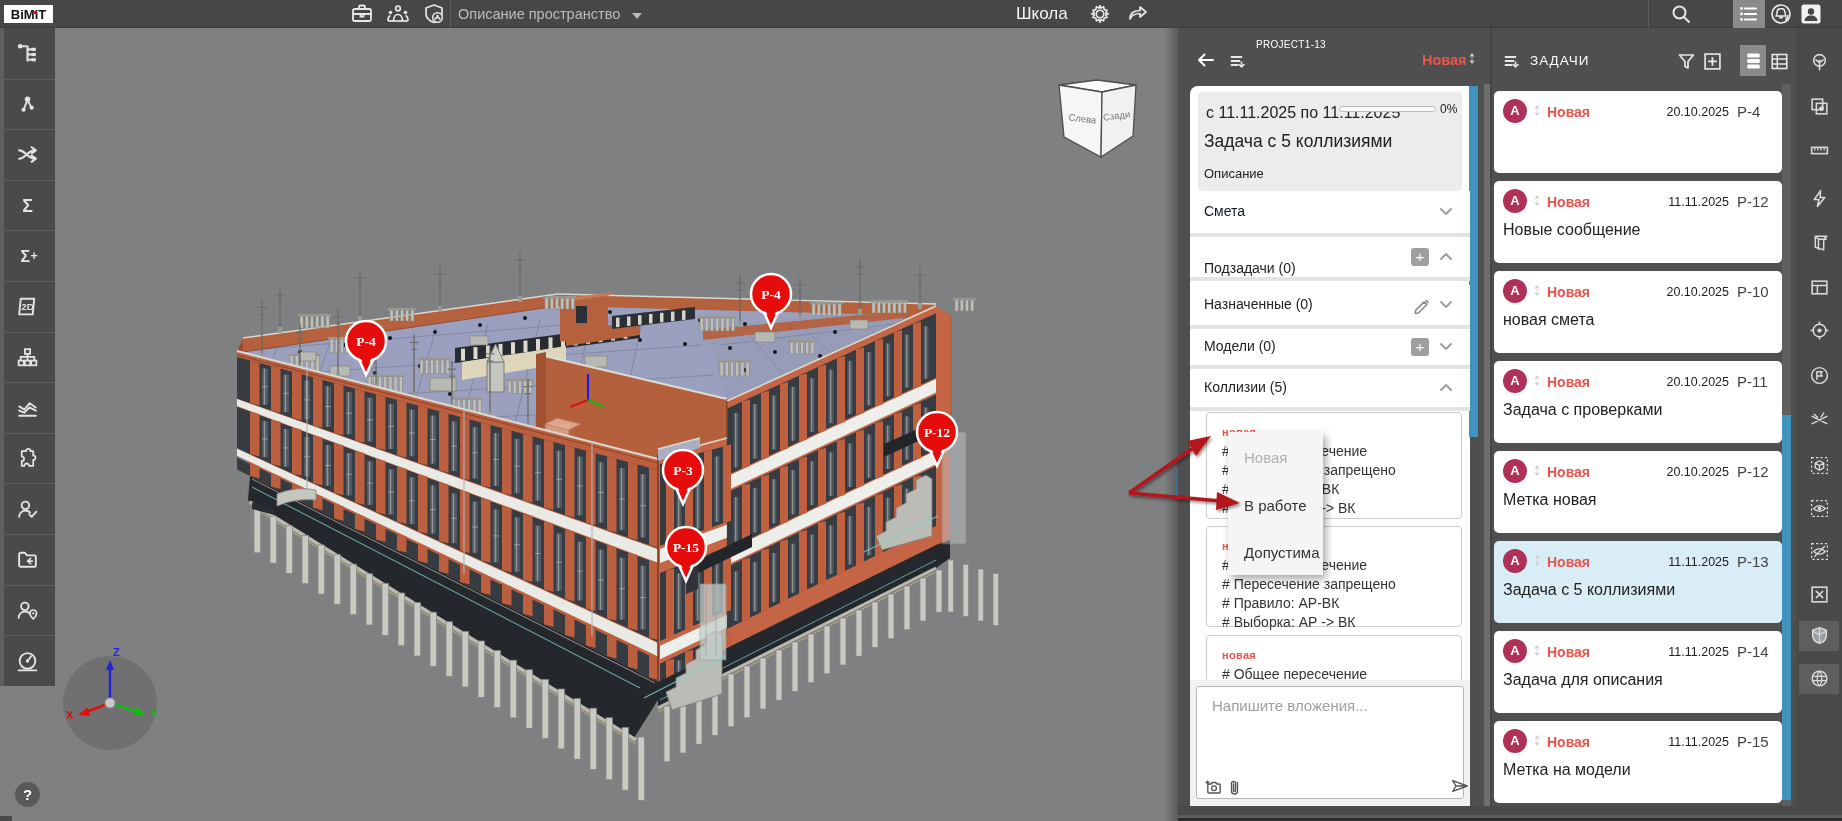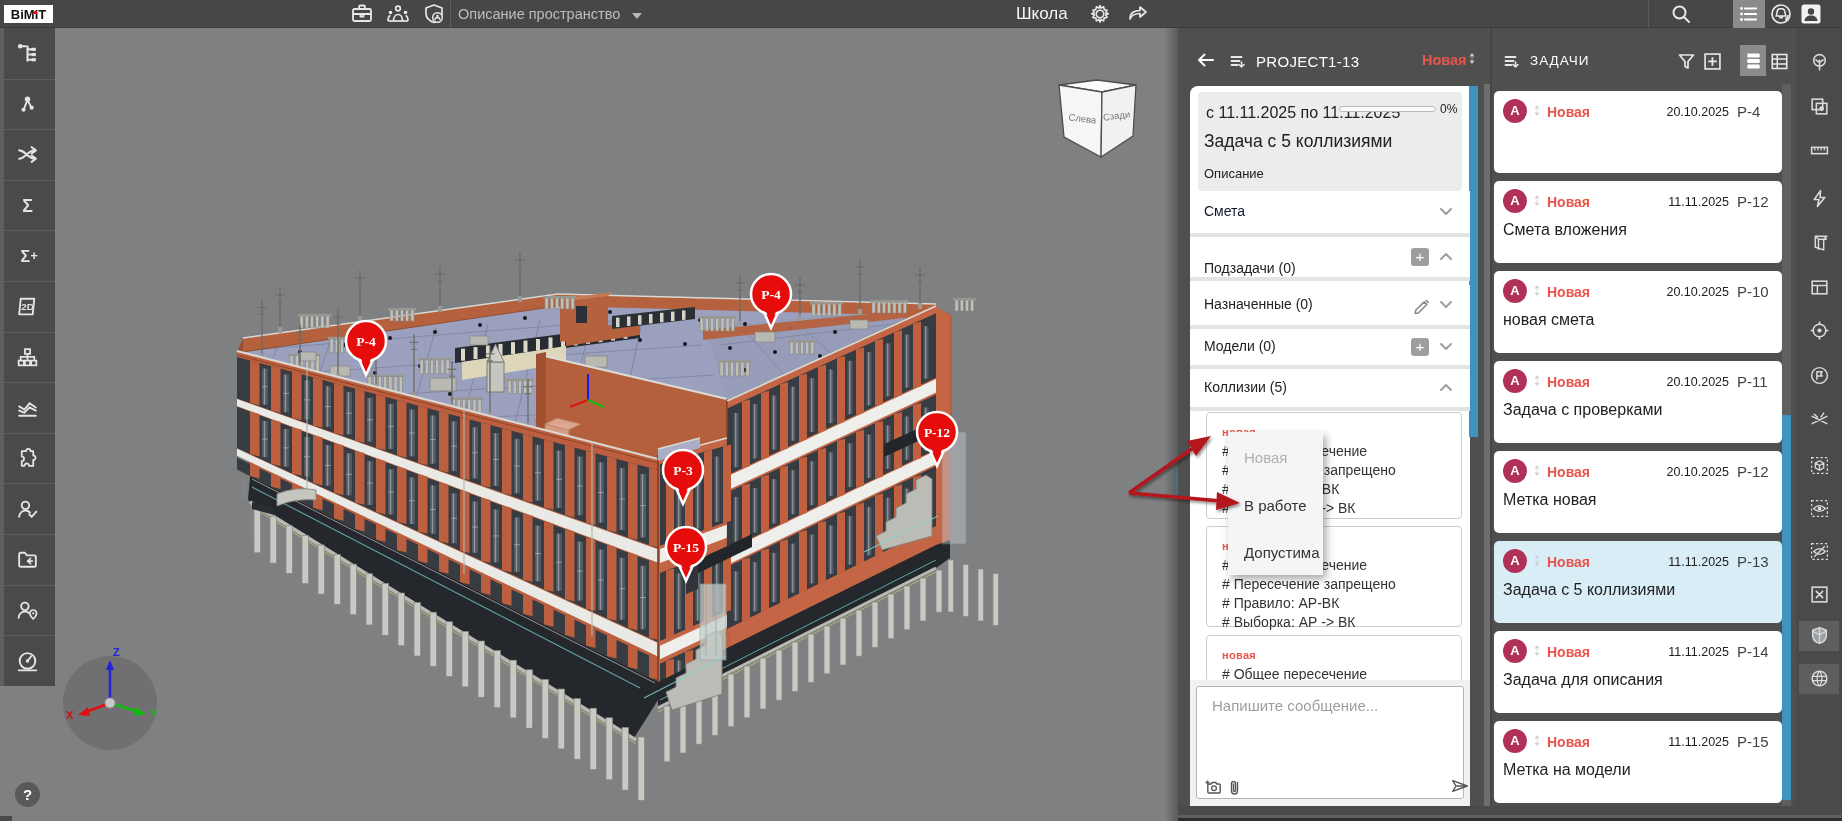--- a/index.html
+++ b/index.html
@@ -919,21 +919,21 @@
 <div class="a" style="left:15px;top:782px;width:25px;height:25px;border-radius:50%;background:#58595b;color:#fff;font-weight:bold;font-size:15px;text-align:center;line-height:25px;z-index:4">?</div>
 <div class="a" style="left:1164px;top:28px;width:14px;height:793px;background:linear-gradient(90deg,rgba(70,70,70,0),rgba(60,60,60,0.55));z-index:2"></div>
 <div class="a" style="left:1178px;top:28px;width:312px;height:793px;background:#4f4f4f;z-index:3"></div>
 <div class="a" style="left:1194px;top:49px;z-index:4"><svg width="22" height="22" viewBox="0 0 22 22" style="">
       <path d="M19 11 H5 M10.5 5.5 L5 11 l5.5 5.5" stroke="#fff" stroke-width="2" fill="none" stroke-linecap="round" stroke-linejoin="round"></path>
     </svg></div>
 <div class="a" style="left:1228px;top:52px;z-index:4"><svg width="18" height="16" viewBox="0 0 17 16" style="">
       <path d="M3 5 h10 M3 9 h8 M3 13 h6" stroke="#e8e8e8" stroke-width="1.8" stroke-linecap="round"></path>
       <path d="M13 10 v5 m0 0 l-2.5-2.5 M13 15 l2.5-2.5" stroke="#e8e8e8" stroke-width="1.6" fill="none" stroke-linecap="round"></path>
     </svg></div>
-<div class="a" style="left:1256px;top:53px;font-size:15px;color:#fff;letter-spacing:0.3px;z-index:4">PROJECT1-13</div>
+<div class="a" style="left:1256px;top:39px;font-size:10px;color:#fff;letter-spacing:0.3px;z-index:4">PROJECT1-13</div>
 <div class="a" style="left:1422px;top:52px;font-size:14.5px;font-weight:bold;color:#e8554d;z-index:4">Новая</div>
 <div class="a" style="left:1467px;top:51px;z-index:4"><svg width="10" height="15" viewBox="0 0 10 15" style="">
       <path d="M5 2 l2.5 3.5 h-5 Z" fill="#cfcfcf"></path>
       <path d="M5 13 l2.5-3.5 h-5 Z" fill="#cfcfcf"></path>
       <path d="M5 6.5 v2" stroke="#cfcfcf" stroke-width="1"></path>
     </svg></div>
 <div class="a" style="left:1190px;top:86px;width:280px;height:720px;background:#fff;border-radius:8px 0 0 0;z-index:3"></div>
 <div class="a" style="left:1469px;top:86px;width:9px;height:351px;background:#3f93bc;z-index:4"></div>
 <div class="a" style="left:1198px;top:92px;width:264px;height:99px;background:#ececec;border-radius:4px;z-index:4"></div>
 <div class="a" style="left:1206px;top:104px;font-size:16px;color:#212121;z-index:5">с 11.11.2025 по 11.11.2025</div>
@@ -987,21 +987,21 @@
 <div class="a" style="left:1222px;top:540px;font-size:11px;font-weight:bold;color:#e8554d;letter-spacing:0.3px;z-index:5">новая</div>
 <div class="a" style="left:1222px;top:557px;font-size:14px;color:#333;z-index:5"># Общее пересечение</div>
 <div class="a" style="left:1222px;top:576px;font-size:14px;color:#333;z-index:5"># Пересечение запрещено</div>
 <div class="a" style="left:1222px;top:595px;font-size:14px;color:#333;z-index:5"># Правило: АР-ВК</div>
 <div class="a" style="left:1222px;top:614px;font-size:14px;color:#333;z-index:5"># Выборка: АР -&gt; ВК</div>
 <div class="a" style="left:1206px;top:635px;width:256px;height:47px;background:#fff;border:1px solid #ccc;border-radius:4px;z-index:4"></div>
 <div class="a" style="left:1222px;top:649px;font-size:11px;font-weight:bold;color:#e8554d;letter-spacing:0.3px;z-index:5">новая</div>
 <div class="a" style="left:1222px;top:666px;font-size:14px;color:#333;z-index:5"># Общее пересечение</div>
 <div class="a" style="left:1190px;top:680px;width:280px;height:126px;background:#f1f1f1;z-index:6"></div>
 <div class="a" style="left:1196px;top:686px;width:268px;height:113px;background:#fff;border:1px solid #b5b5b5;border-radius:3px;z-index:7"></div>
-<div class="a" style="left:1212px;top:697px;font-size:15px;color:#9e9e9e;z-index:8">Напишите сообщение...</div>
+<div class="a" style="left:1212px;top:697px;font-size:15px;color:#9e9e9e;z-index:8">Напишите вложения...</div>
 <div class="a" style="left:1203px;top:778px;z-index:8"><svg width="20" height="18" viewBox="0 0 20 18" style="">
       <path d="M6 6 h2.2 l1-1.5 h3.6 l1 1.5 H16 a1.2 1.2 0 0 1 1.2 1.2 v6.6 A1.2 1.2 0 0 1 16 15 H6 a1.2 1.2 0 0 1 -1.2-1.2 V7.2 A1.2 1.2 0 0 1 6 6 Z" stroke="#555" stroke-width="1.4" fill="none"></path>
       <circle cx="11" cy="10.3" r="2.4" stroke="#555" stroke-width="1.3" fill="none"></circle>
       <path d="M2.5 4.5 h4 M4.5 2.5 v4" stroke="#555" stroke-width="1.3"></path>
     </svg></div>
 <div class="a" style="left:1226px;top:778px;z-index:8"><svg width="16" height="18" viewBox="0 0 16 18" style="">
       <path d="M11.5 4.5 v8.5 a3 3 0 0 1 -6 0 V5.5 a2 2 0 0 1 4 0 v7 a1 1 0 0 1 -2 0 V6" stroke="#555" stroke-width="1.4" fill="none" stroke-linecap="round"></path>
     </svg></div>
 <div class="a" style="left:1450px;top:776px;z-index:8"><svg width="20" height="20" viewBox="0 0 22 20" style="">
       <path d="M3 16 L19 10 3 4 l3.5 6 L3 16 Z M6.5 10 H19" stroke="#555" stroke-width="1.5" fill="none" stroke-linejoin="round"></path>
@@ -1053,21 +1053,21 @@
 <div class="a" style="left:1494px;top:181px;width:288px;height:82px;background:#fff;border-radius:5px;z-index:4"></div>
 <div class="a" style="left:1503px;top:189px;width:24px;height:24px;border-radius:50%;background:#b13058;color:#fff;font-size:13px;font-weight:bold;text-align:center;line-height:24px;z-index:5">A</div>
 <div class="a" style="left:1532px;top:193px;z-index:5"><svg width="10" height="15" viewBox="0 0 10 15" style="">
       <path d="M5 2 l2.5 3.5 h-5 Z" fill="#cfcfcf"></path>
       <path d="M5 13 l2.5-3.5 h-5 Z" fill="#cfcfcf"></path>
       <path d="M5 6.5 v2" stroke="#cfcfcf" stroke-width="1"></path>
     </svg></div>
 <div class="a nv" style="left:1547px;top:194px;z-index:5">Новая</div>
 <div class="a" style="left:1645px;top:195px;width:84px;font-size:12.5px;color:#212121;text-align:right;z-index:5">11.11.2025</div>
 <div class="a" style="left:1737px;top:193px;width:40px;font-size:15px;color:#424242;z-index:5">P-12</div>
-<div class="a" style="left:1503px;top:221px;font-size:16px;color:#212121;z-index:5">Смета вложения</div>
+<div class="a" style="left:1503px;top:221px;font-size:16px;color:#212121;z-index:5">Новые сообщение</div>
 <div class="a" style="left:1494px;top:271px;width:288px;height:82px;background:#fff;border-radius:5px;z-index:4"></div>
 <div class="a" style="left:1503px;top:279px;width:24px;height:24px;border-radius:50%;background:#b13058;color:#fff;font-size:13px;font-weight:bold;text-align:center;line-height:24px;z-index:5">A</div>
 <div class="a" style="left:1532px;top:283px;z-index:5"><svg width="10" height="15" viewBox="0 0 10 15" style="">
       <path d="M5 2 l2.5 3.5 h-5 Z" fill="#cfcfcf"></path>
       <path d="M5 13 l2.5-3.5 h-5 Z" fill="#cfcfcf"></path>
       <path d="M5 6.5 v2" stroke="#cfcfcf" stroke-width="1"></path>
     </svg></div>
 <div class="a nv" style="left:1547px;top:284px;z-index:5">Новая</div>
 <div class="a" style="left:1645px;top:285px;width:84px;font-size:12.5px;color:#212121;text-align:right;z-index:5">20.10.2025</div>
 <div class="a" style="left:1737px;top:283px;width:40px;font-size:15px;color:#424242;z-index:5">P-10</div>

